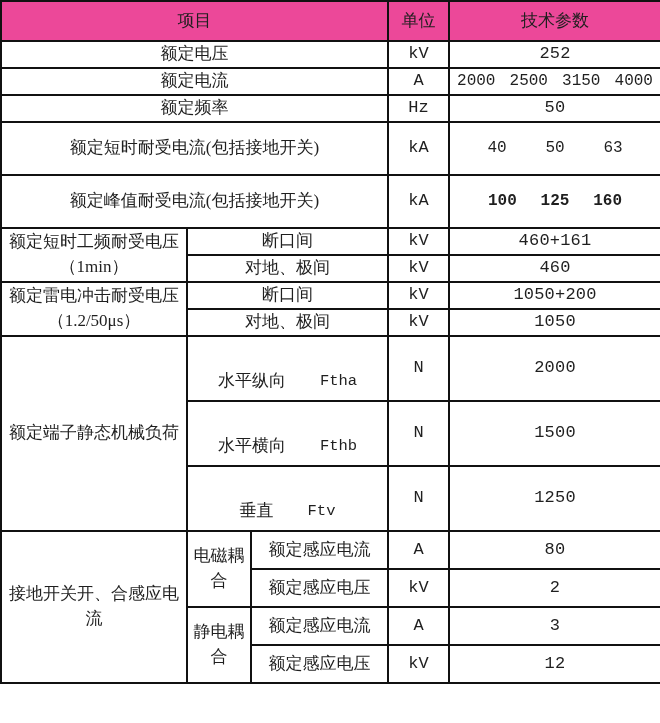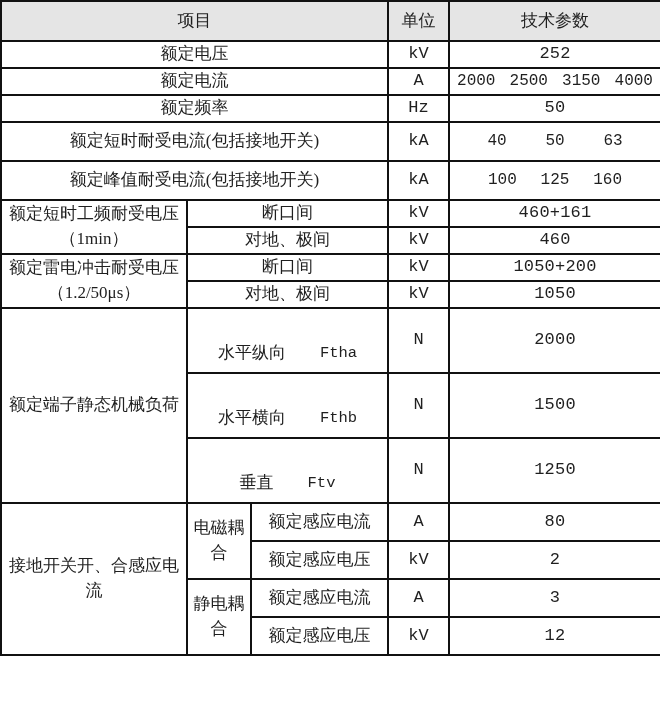--- a/index.html
+++ b/index.html
@@ -23,26 +23,26 @@
     border: 2px solid #111111;
     padding: 0;
     text-align: center;
     vertical-align: middle;
     font-weight: normal;
     font-size: 17px;
     line-height: 1.45;
     color: #1f1f1f;
   }
   .hdr-cell {
-    background: #e5e5e5;
+    background: #ec4899;
     height: 38px;
     font-size: 18px;
   }
   .row-std { height: 27px; }
-  .row-tall { height: 39px; }
+  .row-tall { height: 53px; }
   .row-mech { height: 65px; }
   .row-small { height: 38px; }
   .cell-label-2line {
     line-height: 1.75;
     font-size: 16.5px;
   }
   .cell-label-main {
     font-size: 16.5px;
   }
   .cn { font-family: "Liberation Serif", "DejaVu Serif", serif; }
@@ -64,20 +64,21 @@
     font-family: "Liberation Mono", "DejaVu Sans Mono", monospace;
     font-size: 16px;
   }
   .multi-vals.three {
     padding: 0 18px;
     box-sizing: border-box;
   }
   .multi-vals.three-b {
     padding: 0 26px;
     box-sizing: border-box;
+    font-weight: bold;
   }
   .multi-vals span { white-space: nowrap; }
   .mech-item {
     display: flex;
     align-items: center;
     justify-content: center;
     gap: 34px;
     width: 100%;
     margin-top: 25px;
   }

